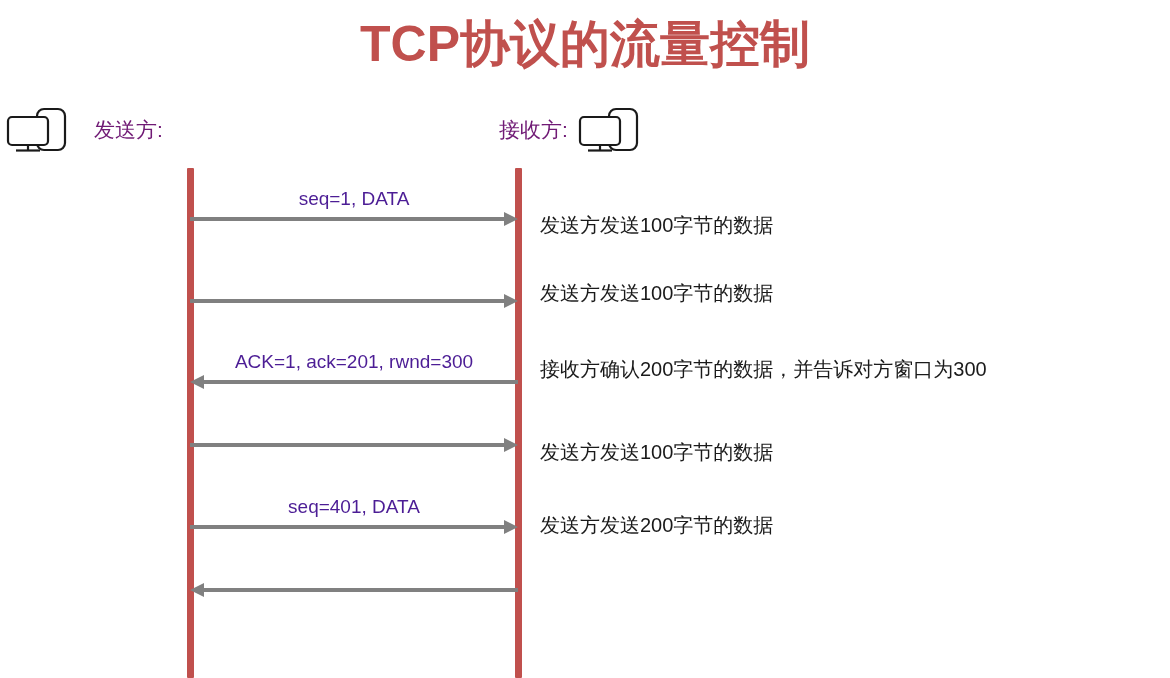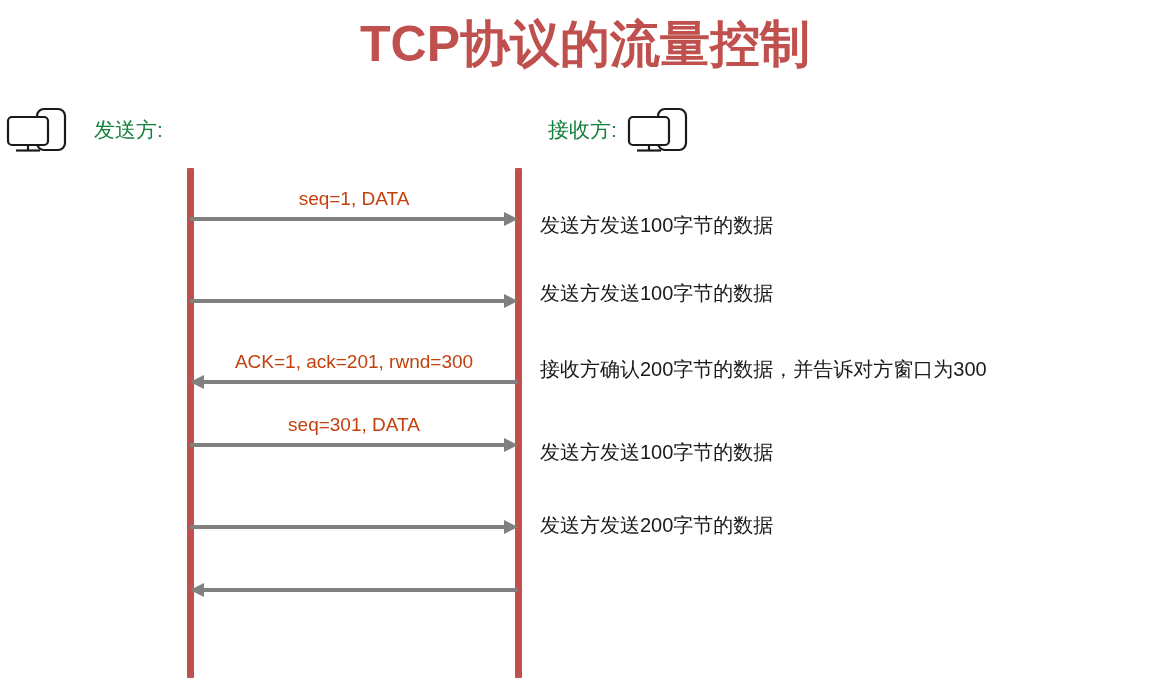--- a/index.html
+++ b/index.html
@@ -32,25 +32,25 @@
   }
 
   
   .actor-row {
     position: absolute;
     display: flex;
     align-items: center;
     height: 48px;
   }
   #sender-actor { left: 4px; top: 106px; }
-  #receiver-actor { left: 548px; top: 106px; }
+  #receiver-actor { left: 499px; top: 106px; }
 
   .actor-label {
     font-size: 21px;
-    color: #15803d;
+    color: #701a75;
     white-space: nowrap;
     line-height: 48px;
   }
   #sender-actor .actor-label { margin-left: 14px; }
   #receiver-actor .actor-label { margin-right: 8px; }
 
   .device-icon {
     width: 76px;
     height: 46px;
     position: relative;
@@ -78,21 +78,21 @@
     height: 46px;
   }
   .message .msg-label {
     position: absolute;
     left: 0;
     top: 0;
     width: 328px;
     text-align: center;
     font-size: 19px;
     line-height: 26px;
-    color: #c2410c;
+    color: #4c1d95;
     white-space: nowrap;
   }
   .message .arrow {
     position: absolute;
     left: 0;
     bottom: 4px;
     width: 328px;
     height: 18px;
   }
   .message .arrow svg { display: block; }
@@ -160,29 +160,29 @@
     <div class="message" style="top: 349px;">
       <div class="msg-label">ACK=1, ack=201, rwnd=300</div>
       <div class="arrow">
         <svg width="328" height="18" viewBox="0 0 328 18">
           <line y1="9" y2="9" stroke="#808080" stroke-width="4.2" x1="11" x2="328"></line>
           <polygon fill="#808080" points="14,2 0,9 14,16"></polygon>
         </svg>
       </div>
     </div>
     <div class="message" style="top: 412px;">
-      <div class="msg-label">seq=301, DATA</div>
       <div class="arrow">
         <svg width="328" height="18" viewBox="0 0 328 18">
           <line y1="9" y2="9" stroke="#808080" stroke-width="4.2" x1="0" x2="317"></line>
           <polygon fill="#808080" points="314,2 328,9 314,16"></polygon>
         </svg>
       </div>
     </div>
     <div class="message" style="top: 494px;">
+      <div class="msg-label">seq=401, DATA</div>
       <div class="arrow">
         <svg width="328" height="18" viewBox="0 0 328 18">
           <line y1="9" y2="9" stroke="#808080" stroke-width="4.2" x1="0" x2="317"></line>
           <polygon fill="#808080" points="314,2 328,9 314,16"></polygon>
         </svg>
       </div>
     </div>
     <div class="message" style="top: 557px;">
       <div class="arrow">
         <svg width="328" height="18" viewBox="0 0 328 18">

